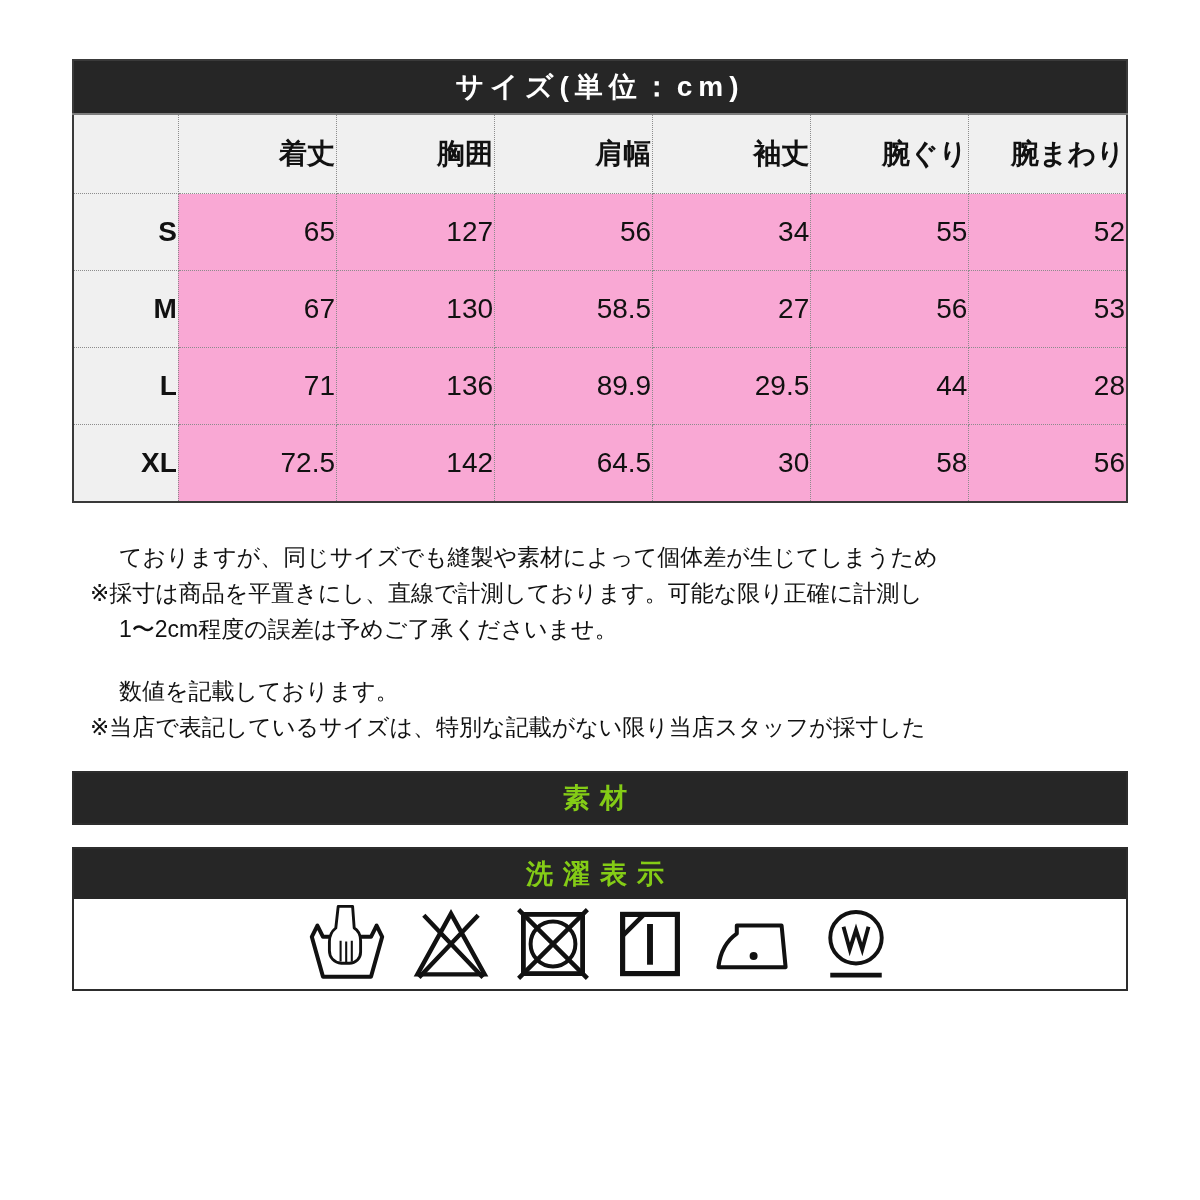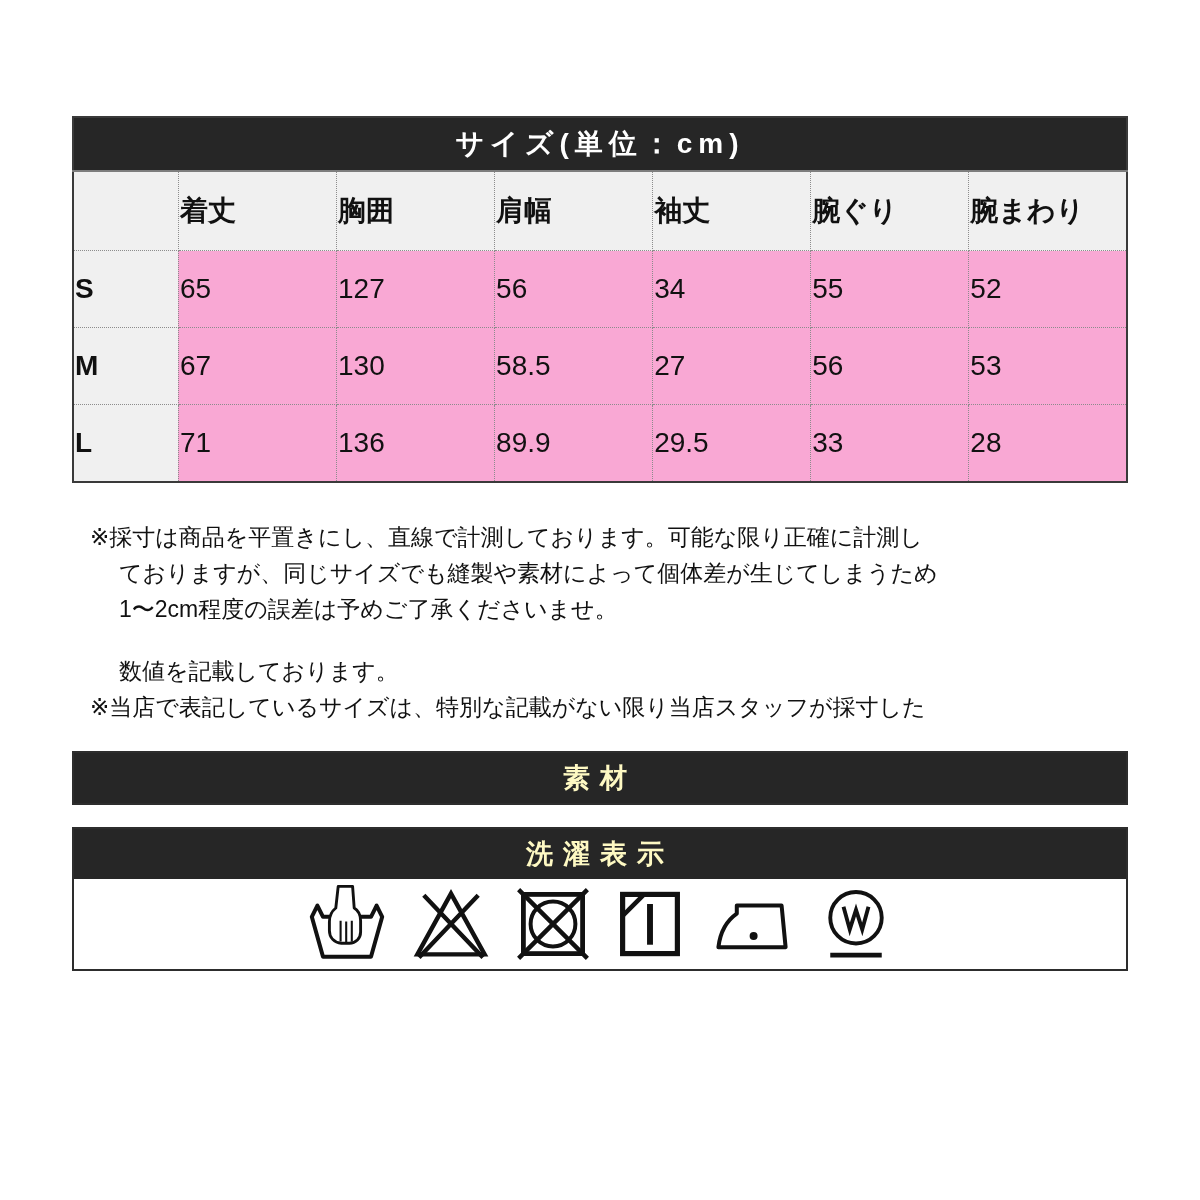--- a/index.html
+++ b/index.html
@@ -1,36 +1,36 @@
 <!DOCTYPE html>
 <html><head>
 <meta charset="utf-8">
 <style>
   html,body{margin:0;padding:0;}
   body{
     width:1200px;height:1200px;background:#ffffff;color:#111;
     font-family:"Liberation Sans","DejaVu Sans",sans-serif;
     -webkit-font-smoothing:antialiased;
   }
-  .wrap{width:1056px;margin:0 auto;padding-top:116px;}
+  .wrap{width:1056px;margin:0 auto;padding-top:59px;}
 
   
   table.size-table{
     width:100%;border-collapse:collapse;table-layout:fixed;
     border:2px solid #3a3a3a;
   }
   .size-table col.c0{width:10%;}
   .size-table col.cn{width:15%;}
   .size-table .band-cell{
     background:#262626;color:#ffffff;text-align:center;
     font-size:28px;font-weight:bold;letter-spacing:6px;
     height:50px;border-bottom:2px solid #7d7d7d;
   }
   .size-table th,.size-table td{
-    text-align:left;vertical-align:middle;
+    text-align:right;vertical-align:middle;
     border:1px dotted #8c8c8c;font-size:28px;
   }
   .size-table tr.head-row th{
     background:#f0f0f0;font-weight:bold;height:76px;
   }
   .size-table tr.data-row{height:77px;}
   .size-table tr.data-row th{
     background:#f0f0f0;font-weight:bold;
   }
   .size-table tr.data-row td{
@@ -38,21 +38,21 @@
   }
 
   
   .notes{margin-top:36px;padding-left:18px;font-size:23px;line-height:36px;}
   .note{margin-bottom:26px;}
   .note .cont{padding-left:29px;}
 
   
   .infobox{border:2px solid #2d2d2d;margin-top:24px;}
   .infobox .band{
-    background:#262626;color:#fef9c3;height:50px;
+    background:#262626;color:#84cc16;height:50px;
     display:flex;align-items:center;justify-content:center;
     font-size:27px;font-weight:bold;letter-spacing:10px;
   }
   .material .mbody{
     height:98px;display:flex;align-items:center;justify-content:center;
     font-size:24px;background:#ffffff;
   }
   .laundry{margin-top:22px;}
   .laundry .lbody{
     height:90px;display:flex;align-items:center;justify-content:center;
@@ -109,31 +109,40 @@
         <td>56</td>
         <td>53</td>
       </tr>
 
       <tr class="data-row">
         <th>L</th>
         <td>71</td>
         <td>136</td>
         <td>89.9</td>
         <td>29.5</td>
-        <td>33</td>
+        <td>44</td>
         <td>28</td>
       </tr>
 
+      <tr class="data-row">
+        <th>XL</th>
+        <td>72.5</td>
+        <td>142</td>
+        <td>64.5</td>
+        <td>30</td>
+        <td>58</td>
+        <td>56</td>
+      </tr>
     </tbody>
   </table>
 
   <div class="notes">
     <div class="note">
+      <div class="ln cont">ておりますが、同じサイズでも縫製や素材によって個体差が生じてしまうため</div>
       <div class="ln">※採寸は商品を平置きにし、直線で計測しております。可能な限り正確に計測し</div>
-      <div class="ln cont">ておりますが、同じサイズでも縫製や素材によって個体差が生じてしまうため</div>
       <div class="ln cont">1〜2cm程度の誤差は予めご了承くださいませ。</div>
     </div>
     <div class="note">
       <div class="ln cont">数値を記載しております。</div>
       <div class="ln">※当店で表記しているサイズは、特別な記載がない限り当店スタッフが採寸した</div>
     </div>
   </div>
 
   <div class="infobox material">
     <div class="band">素材</div>

